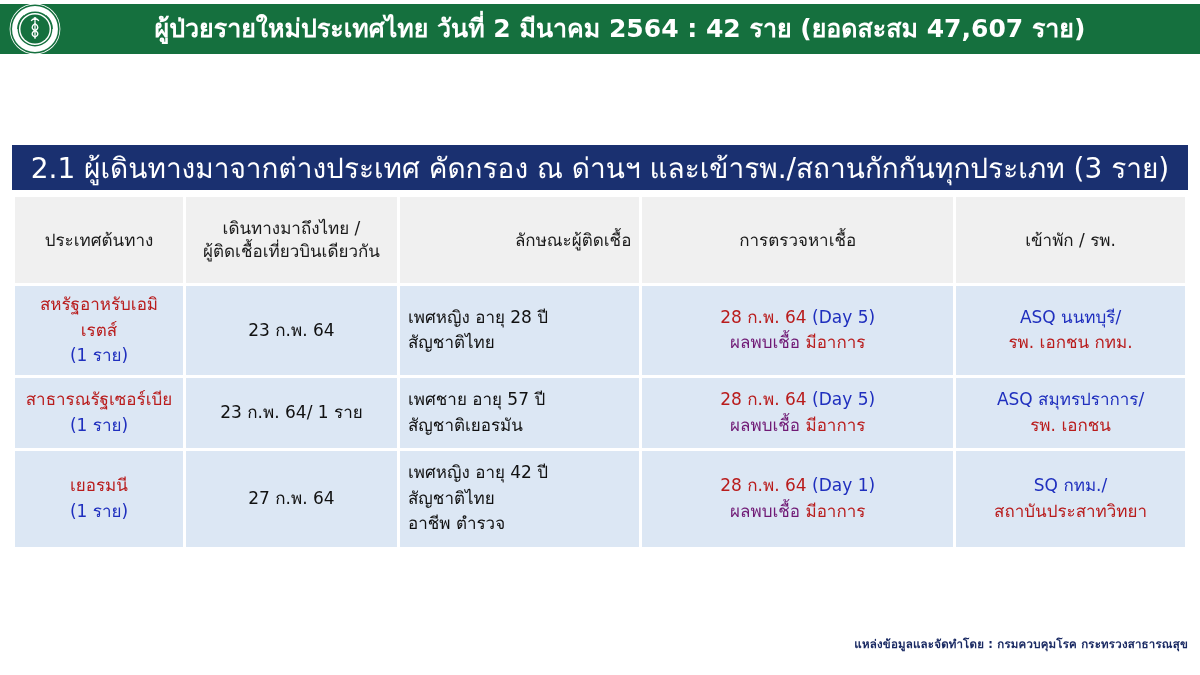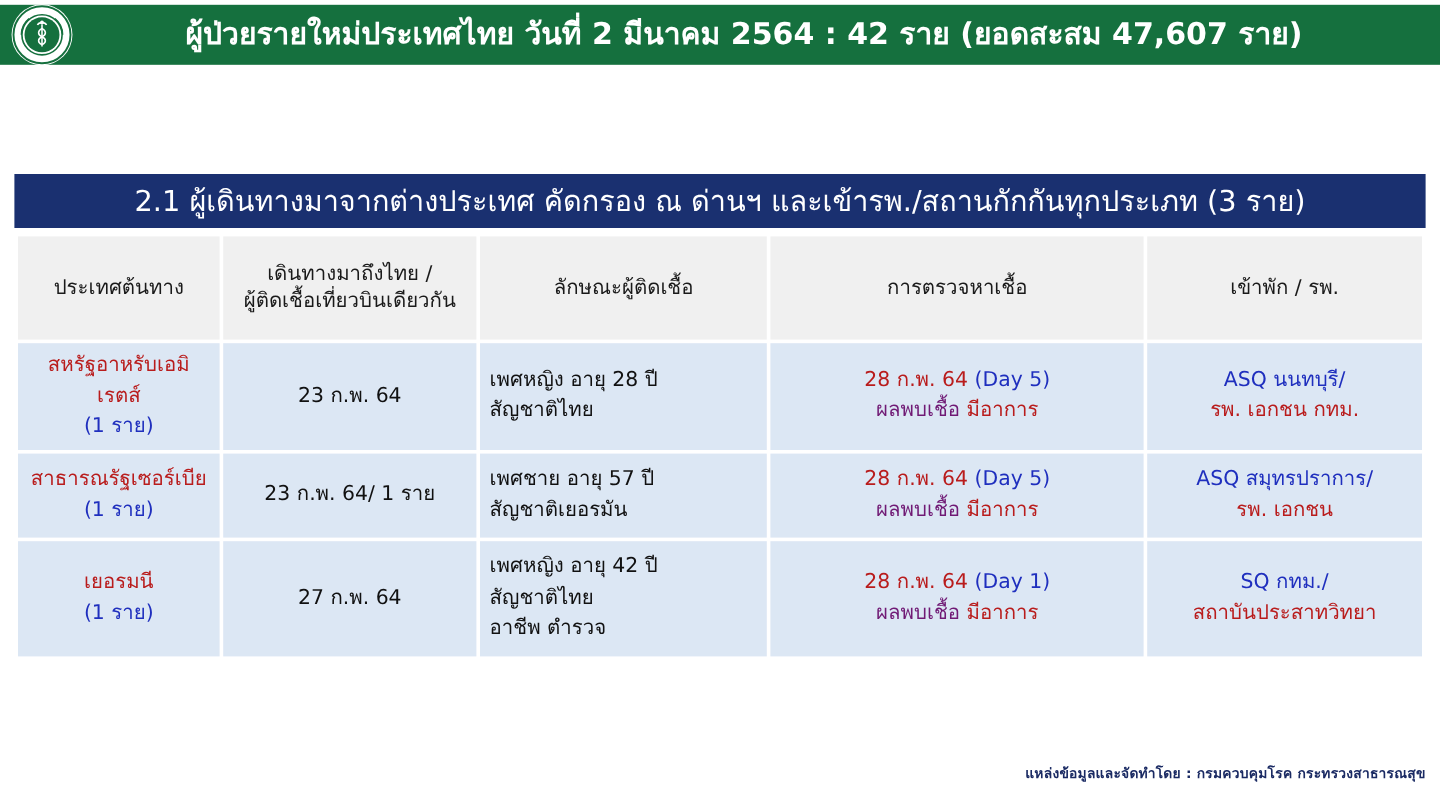--- a/index.html
+++ b/index.html
@@ -79,21 +79,21 @@
     width: 1176px;
     height: 45px;
     background: #1a3070;
     display: flex;
     align-items: center;
     justify-content: center;
   }
 
   .subtitle-text {
     color: #ffffff;
-    font-size: 24px;
+    font-size: 28px;
     font-weight: normal;
     white-space: nowrap;
   }
 
   
   .table-wrap {
     position: absolute;
     left: 12px;
     top: 194px;
     width: 1176px;
@@ -189,21 +189,21 @@
 
   <div class="table-wrap">
     <table class="data-table">
       <thead>
         <tr>
           <th class="c-country">ประเทศต้นทาง</th>
           <th class="c-arrival">
             <span>เดินทางมาถึงไทย /</span><br>
             <span>ผู้ติดเชื้อเที่ยวบินเดียวกัน</span>
           </th>
-          <th class="c-profile" style="text-align:center;">ลักษณะผู้ติดเชื้อ</th>
+          <th class="c-profile" style="text-align:right;">ลักษณะผู้ติดเชื้อ</th>
           <th class="c-test">การตรวจหาเชื้อ</th>
           <th class="c-stay">เข้าพัก / รพ.</th>
         </tr>
       </thead>
       <tbody>
 
         <tr class="row-1">
           <td class="c-country">
             <span class="cases-line black">สหรัฐอาหรับเอมิเรตส์</span>
             <span class="cases-line blue">(1 ราย)</span>

